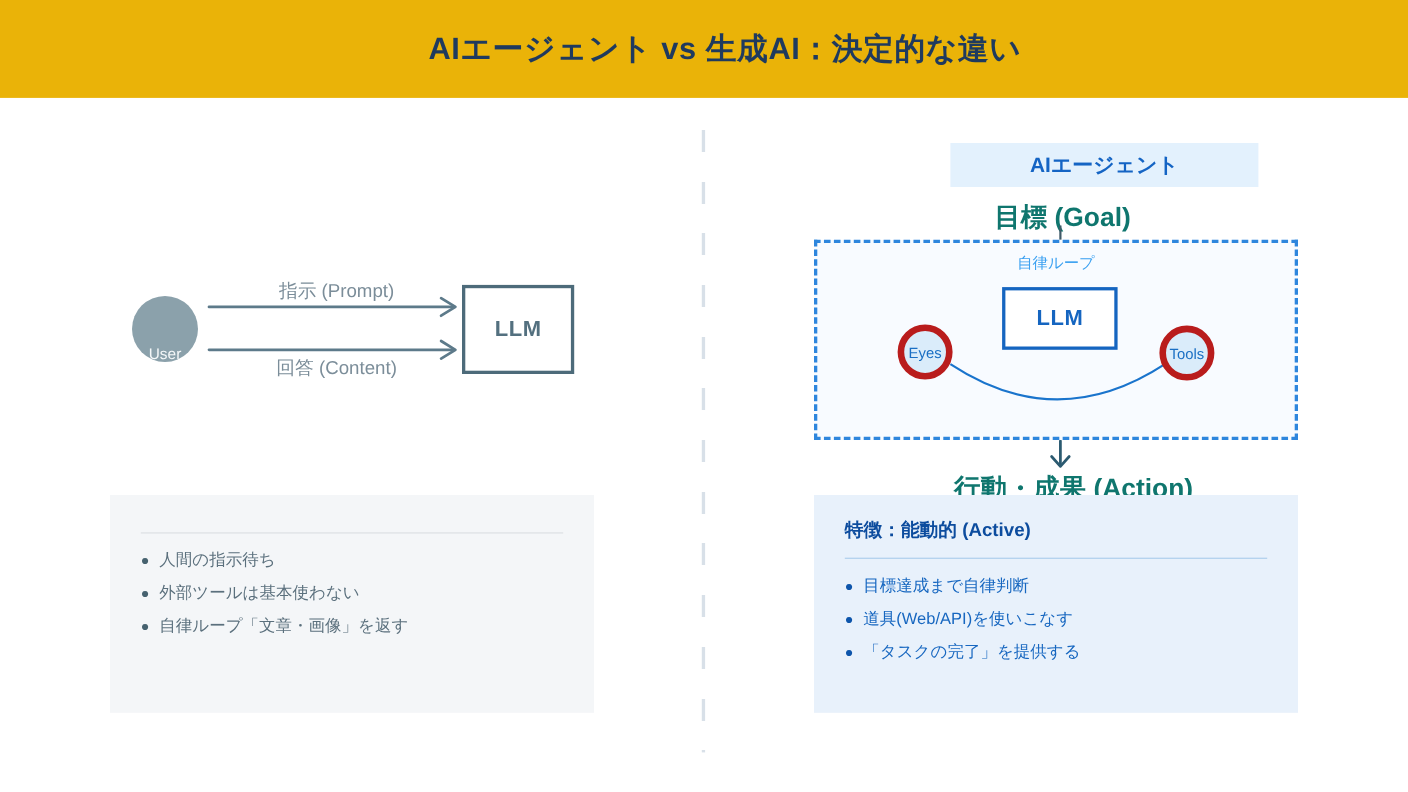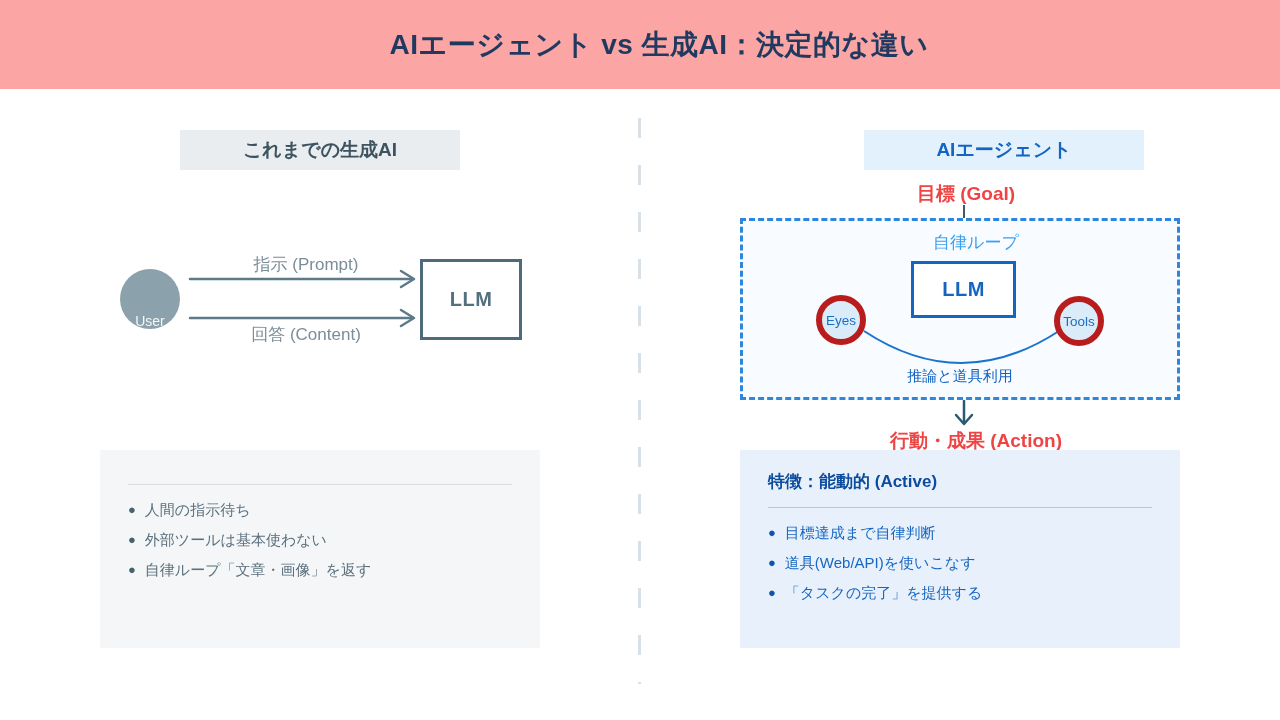--- a/index.html
+++ b/index.html
@@ -6,21 +6,21 @@
   html, body { background: #ffffff; }
   body {
     font-family: "Liberation Sans", "DejaVu Sans", sans-serif;
     width: 1280px; height: 720px; overflow: hidden;
   }
   .canvas { position: relative; width: 1280px; height: 720px; background: #ffffff; }
 
   
   .header-bar {
     position: absolute; left: 0; top: 0; width: 1280px; height: 89px;
-    background: #fca5a5;
+    background: #eab308;
     display: flex; align-items: center; justify-content: center; padding-left: 38px;
   }
   .main-title {
     font-size: 28px; font-weight: bold; color: #1f3a5e; letter-spacing: 0.5px;
   }
 
   
   .v-divider {
     position: absolute; left: 638px; top: 118px; width: 3px; height: 566px;
     background: repeating-linear-gradient(to bottom, #d8e0e8 0px, #d8e0e8 20px, transparent 20px, transparent 47px);
@@ -52,35 +52,35 @@
   .llm-box-left {
     position: absolute; left: 420px; top: 259px; width: 102px; height: 81px;
     background: #ffffff; border: 3px solid #4d6b7a;
     display: flex; align-items: center; justify-content: center;
     font-size: 20px; font-weight: bold; color: #53707f; letter-spacing: 0.5px;
   }
 
   
   .goal-label, .action-label {
     position: absolute; width: 300px; text-align: center;
-    font-size: 19px; font-weight: bold; color: #ef4444;
+    font-size: 24px; font-weight: bold; color: #0f766e;
   }
   .goal-label   { left: 816px; top: 181px; }
   .action-label { left: 826px; top: 428px; }
   .goal-connector {
     position: absolute; left: 963px; top: 205px; width: 2px; height: 13px;
     background: #3f5a68;
   }
   .loop-box {
     position: absolute; left: 740px; top: 218px; width: 440px; height: 182px;
     border: 3px dashed #2e86dd; background: #f8fbff;
   }
   .loop-label {
-    position: absolute; left: 16px; top: 10px; width: 100%; text-align: center;
-    font-size: 17px; color: #3aa0f1;
+    position: absolute; left: 0; top: 10px; width: 100%; text-align: center;
+    font-size: 14px; color: #3aa0f1;
   }
   .llm-box-right {
     position: absolute; left: 168px; top: 40px; width: 105px; height: 57px;
     background: #ffffff; border: 3px solid #1565c0;
     display: flex; align-items: center; justify-content: center;
     font-size: 20px; font-weight: bold; color: #1565c0; letter-spacing: 0.5px;
   }
   .side-circle {
     position: absolute; width: 50px; height: 50px; border-radius: 50%;
     background: #daecfa; border: 6px solid #b91c1c;
@@ -123,21 +123,20 @@
 <body>
 
 <div class="canvas">
 
   <div class="header-bar">
     <div class="main-title">AIエージェント vs 生成AI：決定的な違い</div>
   </div>
 
   <div class="v-divider"></div>
 
-  <div class="chip chip-left">これまでの生成AI</div>
   <div class="chip chip-right">AIエージェント</div>
 
   <div class="user-circle">
     <span>User</span>
   </div>
 
   <svg class="left-arrows" width="240" height="100" viewBox="0 0 240 100">
     <g stroke="#5d7a8a" stroke-width="2.5" fill="none" stroke-linecap="round" stroke-linejoin="round">
       <line x1="4" y1="29" x2="226" y2="29"></line>
       <path d="M215 21 L228 29 L215 37"></path>
@@ -164,21 +163,20 @@
 
     <div class="llm-box-right">
       <span>LLM</span>
     </div>
     <div class="side-circle circle-eyes">
       <span>Eyes</span>
     </div>
     <div class="side-circle circle-tools">
       <span>Tools</span>
     </div>
-    <div class="curve-label">推論と道具利用</div>
   </div>
 
   <svg class="down-arrow" width="28" height="28" viewBox="0 0 28 28">
     <g stroke="#2b5a70" stroke-width="2.5" fill="none" stroke-linecap="round" stroke-linejoin="round">
       <line x1="14" y1="1" x2="14" y2="22"></line>
       <path d="M6 15 L14 24 L22 15"></path>
     </g>
   </svg>
   <div class="action-label">行動・成果 (Action)</div>
 

